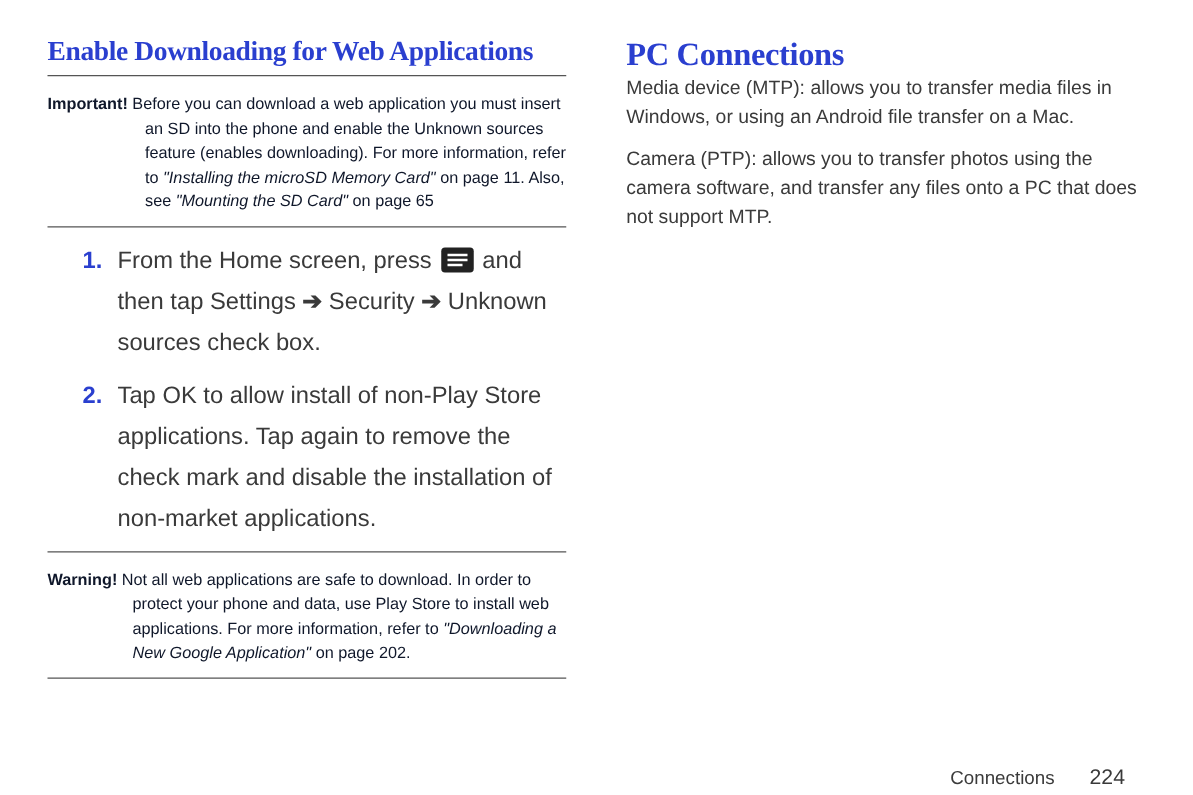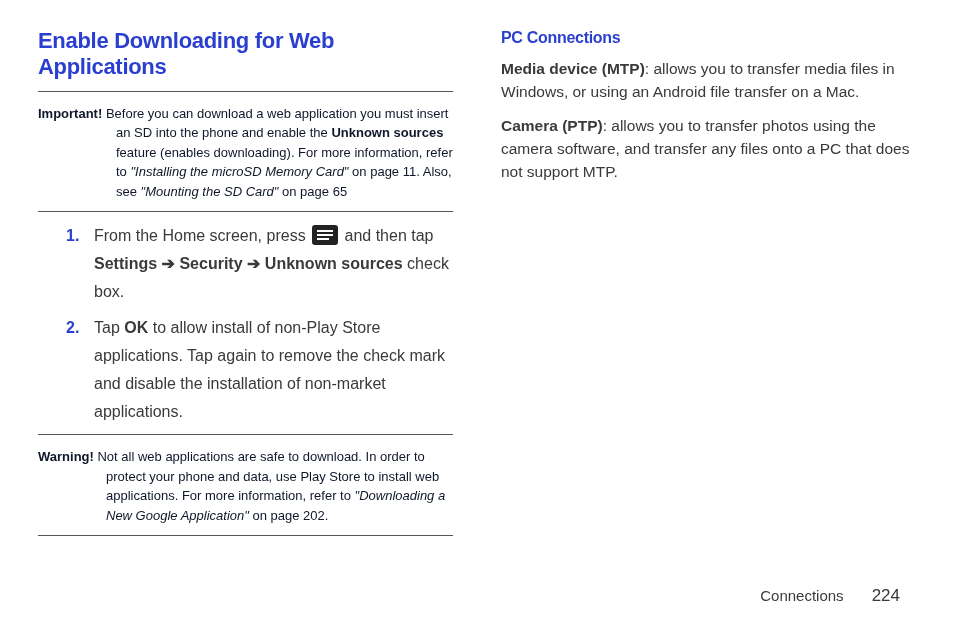--- a/index.html
+++ b/index.html
@@ -14,31 +14,30 @@
   .page {
     display: flex;
     padding: 28px 38px 0 38px;
     gap: 48px;
   }
   .col {
     flex: 1;
     min-width: 0;
   }
   .heading {
-    font-family: Liberation Sans, sans-serif;
+    font-family: Liberation Serif, serif;
     font-weight: 800;
     color: #2a3fcf;
     font-size: 22px;
     line-height: 1.2;
-    margin-bottom: 10px;
     font-stretch: condensed;
     letter-spacing: -0.3px;
   }
   .heading-sm {
-    font-size: 16px;
+    font-size: 26px;
   }
   .rule {
     border: none;
     border-top: 1px solid #555;
     margin: 6px 0 10px 0;
   }
   .callout {
     padding: 2px 0 4px 0;
     font-size: 13px;
     line-height: 1.5;
@@ -53,32 +52,32 @@
     text-indent: -78px;
   }
   .callout-body-warn {
     padding-left: 68px;
     text-indent: -68px;
   }
   .callout-body .lead,
   .callout-body-warn .lead { display:inline; }
   .callout-body .rest,
   .callout-body-warn .rest { display:inline; }
-  .bold { font-weight: 700; font-stretch: condensed; text-align: center; }
+  .bold { font-weight: 400; font-stretch: condensed; text-align: center; }
   .ital { font-style: italic; }
   ol.steps {
     list-style: none;
     counter-reset: step;
     margin: 6px 0 8px 0;
     padding-left: 56px;
   }
   ol.steps > li {
     counter-increment: step;
     position: relative;
-    font-size: 16px;
+    font-size: 19px;
     line-height: 1.75;
     margin-bottom: 8px;
   }
   ol.steps > li::before {
     content: counter(step) ".";
     position: absolute;
     left: -28px;
     font-weight: 700;
     font-stretch: condensed;
     color: #2a3fcf;
@@ -108,21 +107,21 @@
   .menu-icon::after { top: 13px; left: 5px; right: 9px; }
   .para {
     font-size: 15.5px;
     line-height: 1.5;
     margin-bottom: 10px;
     color: #3a3a3a;
   }
   .footer {
     position: absolute;
     right: 54px;
-    bottom: 30px;
+    bottom: 4px;
     font-size: 15px;
     color: #3a3a3a;
   }
   .footer .sec { margin-right: 28px; }
   .footer .pg { font-size: 17px; }
 </style>
 </head>
 <body>
 
 <div class="page">

